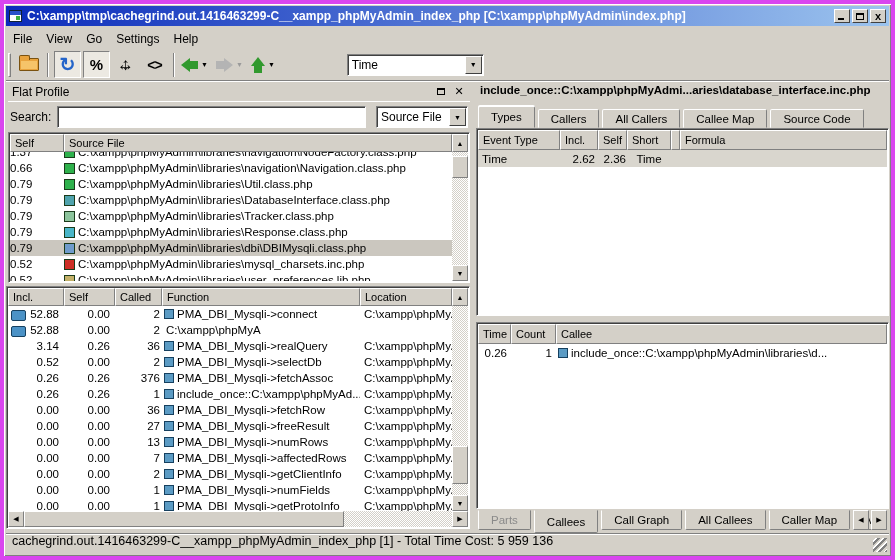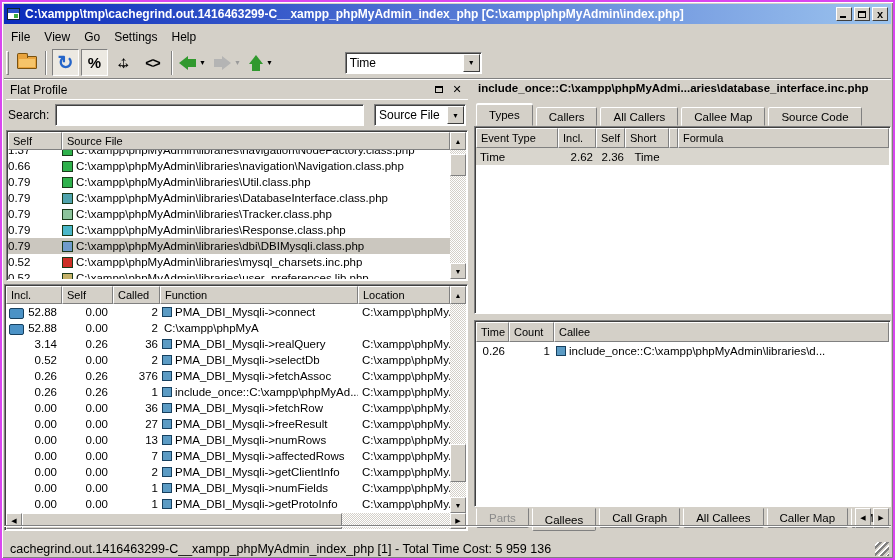--- a/index.html
+++ b/index.html
@@ -1,20 +1,20 @@
 <!DOCTYPE html>
 <html style="--chrome: #d4d0c8; --titlebar-left: #0b2bbb; --titlebar-right: #9cc4ee; --fn-icon: #5b9bc4; --incl-bar: #4b92c6; --selection: #cbc7bf; --selection-light: #d9d6ce; --nav-green: #31992e; --nav-gray: #b4b4b4; --refresh-blue: #2565c9;"><head>
 <meta charset="utf-8">
 <style>
   html,body{margin:0;padding:0;}
   body{width:895px;height:560px;overflow:hidden;font-family:"Liberation Sans",sans-serif;
        background:#404040;}
   *{box-sizing:border-box;}
   .window{position:relative;width:895px;height:560px;background:var(--chrome,#d4d0c8);
-          border:2px solid #d946ef;box-shadow:inset 1px 1px 0 #fff, inset -1px -1px 0 #808080;}
+          border:4px solid #d946ef;box-shadow:inset 1px 1px 0 #fff, inset -1px -1px 0 #808080;}
 
   
   .titlebar{position:absolute;top:2px;left:2px;right:2px;height:20px;
     background:linear-gradient(90deg,var(--titlebar-left,#0b2bbb),var(--titlebar-right,#9cc4ee));
     display:flex;align-items:center;padding:0 3px;color:#fff;}
   .app-icon{width:13px;height:12px;background:#fff;border:1px solid #123;position:relative;flex:none;}
   .app-icon::before{content:"";position:absolute;left:0;top:0;right:0;height:4px;background:#2a52c8;}
   .app-icon::after{content:"";position:absolute;right:1px;top:5px;width:4px;height:4px;background:#3fae3f;}
   .title-text{font-size:12px;font-weight:bold;margin-left:5px;white-space:nowrap;overflow:hidden;flex:1;}
   .win-btns{display:flex;gap:2px;flex:none;}
@@ -160,22 +160,22 @@
   .btab{height:20px;margin-right:3px;padding:0 12px;background:#d4d0c8;font-size:11.5px;
     border:1px solid;border-color:transparent #808080 #808080 #fff;border-radius:0 0 2px 2px;
     display:flex;align-items:center;white-space:nowrap;flex:none;}
   .btab.active{height:23px;}
   .btab.disabled{color:#8a8a8a;}
   .tab-scroll{position:absolute;top:428px;height:20px;width:16px;}
   .tab-scroll.left{right:20px;}
   .tab-scroll.right{right:2px;}
 
   
-  .statusbar{position:absolute;left:2px;right:2px;bottom:2px;height:31px;border-top:1px solid #808080;
-    box-shadow:0 1px 0 #fff inset;display:flex;align-items:flex-end;}
+  .statusbar{position:absolute;left:2px;right:2px;bottom:2px;height:21px;border-top:1px solid #808080;
+    box-shadow:0 1px 0 #fff inset;display:flex;align-items:flex-start;}
   .status-text{flex:1;font-size:12.5px;padding:0 6px;white-space:nowrap;overflow:hidden;}
   .grip{width:14px;height:14px;margin:4px 2px 0 0;flex:none;
     background:repeating-linear-gradient(135deg,transparent 0 2px,#fff 2px 3px,#808080 3px 5px);}
 </style>
 </head>
 <body>
 
 <div class="window">
 
   <div class="titlebar">

